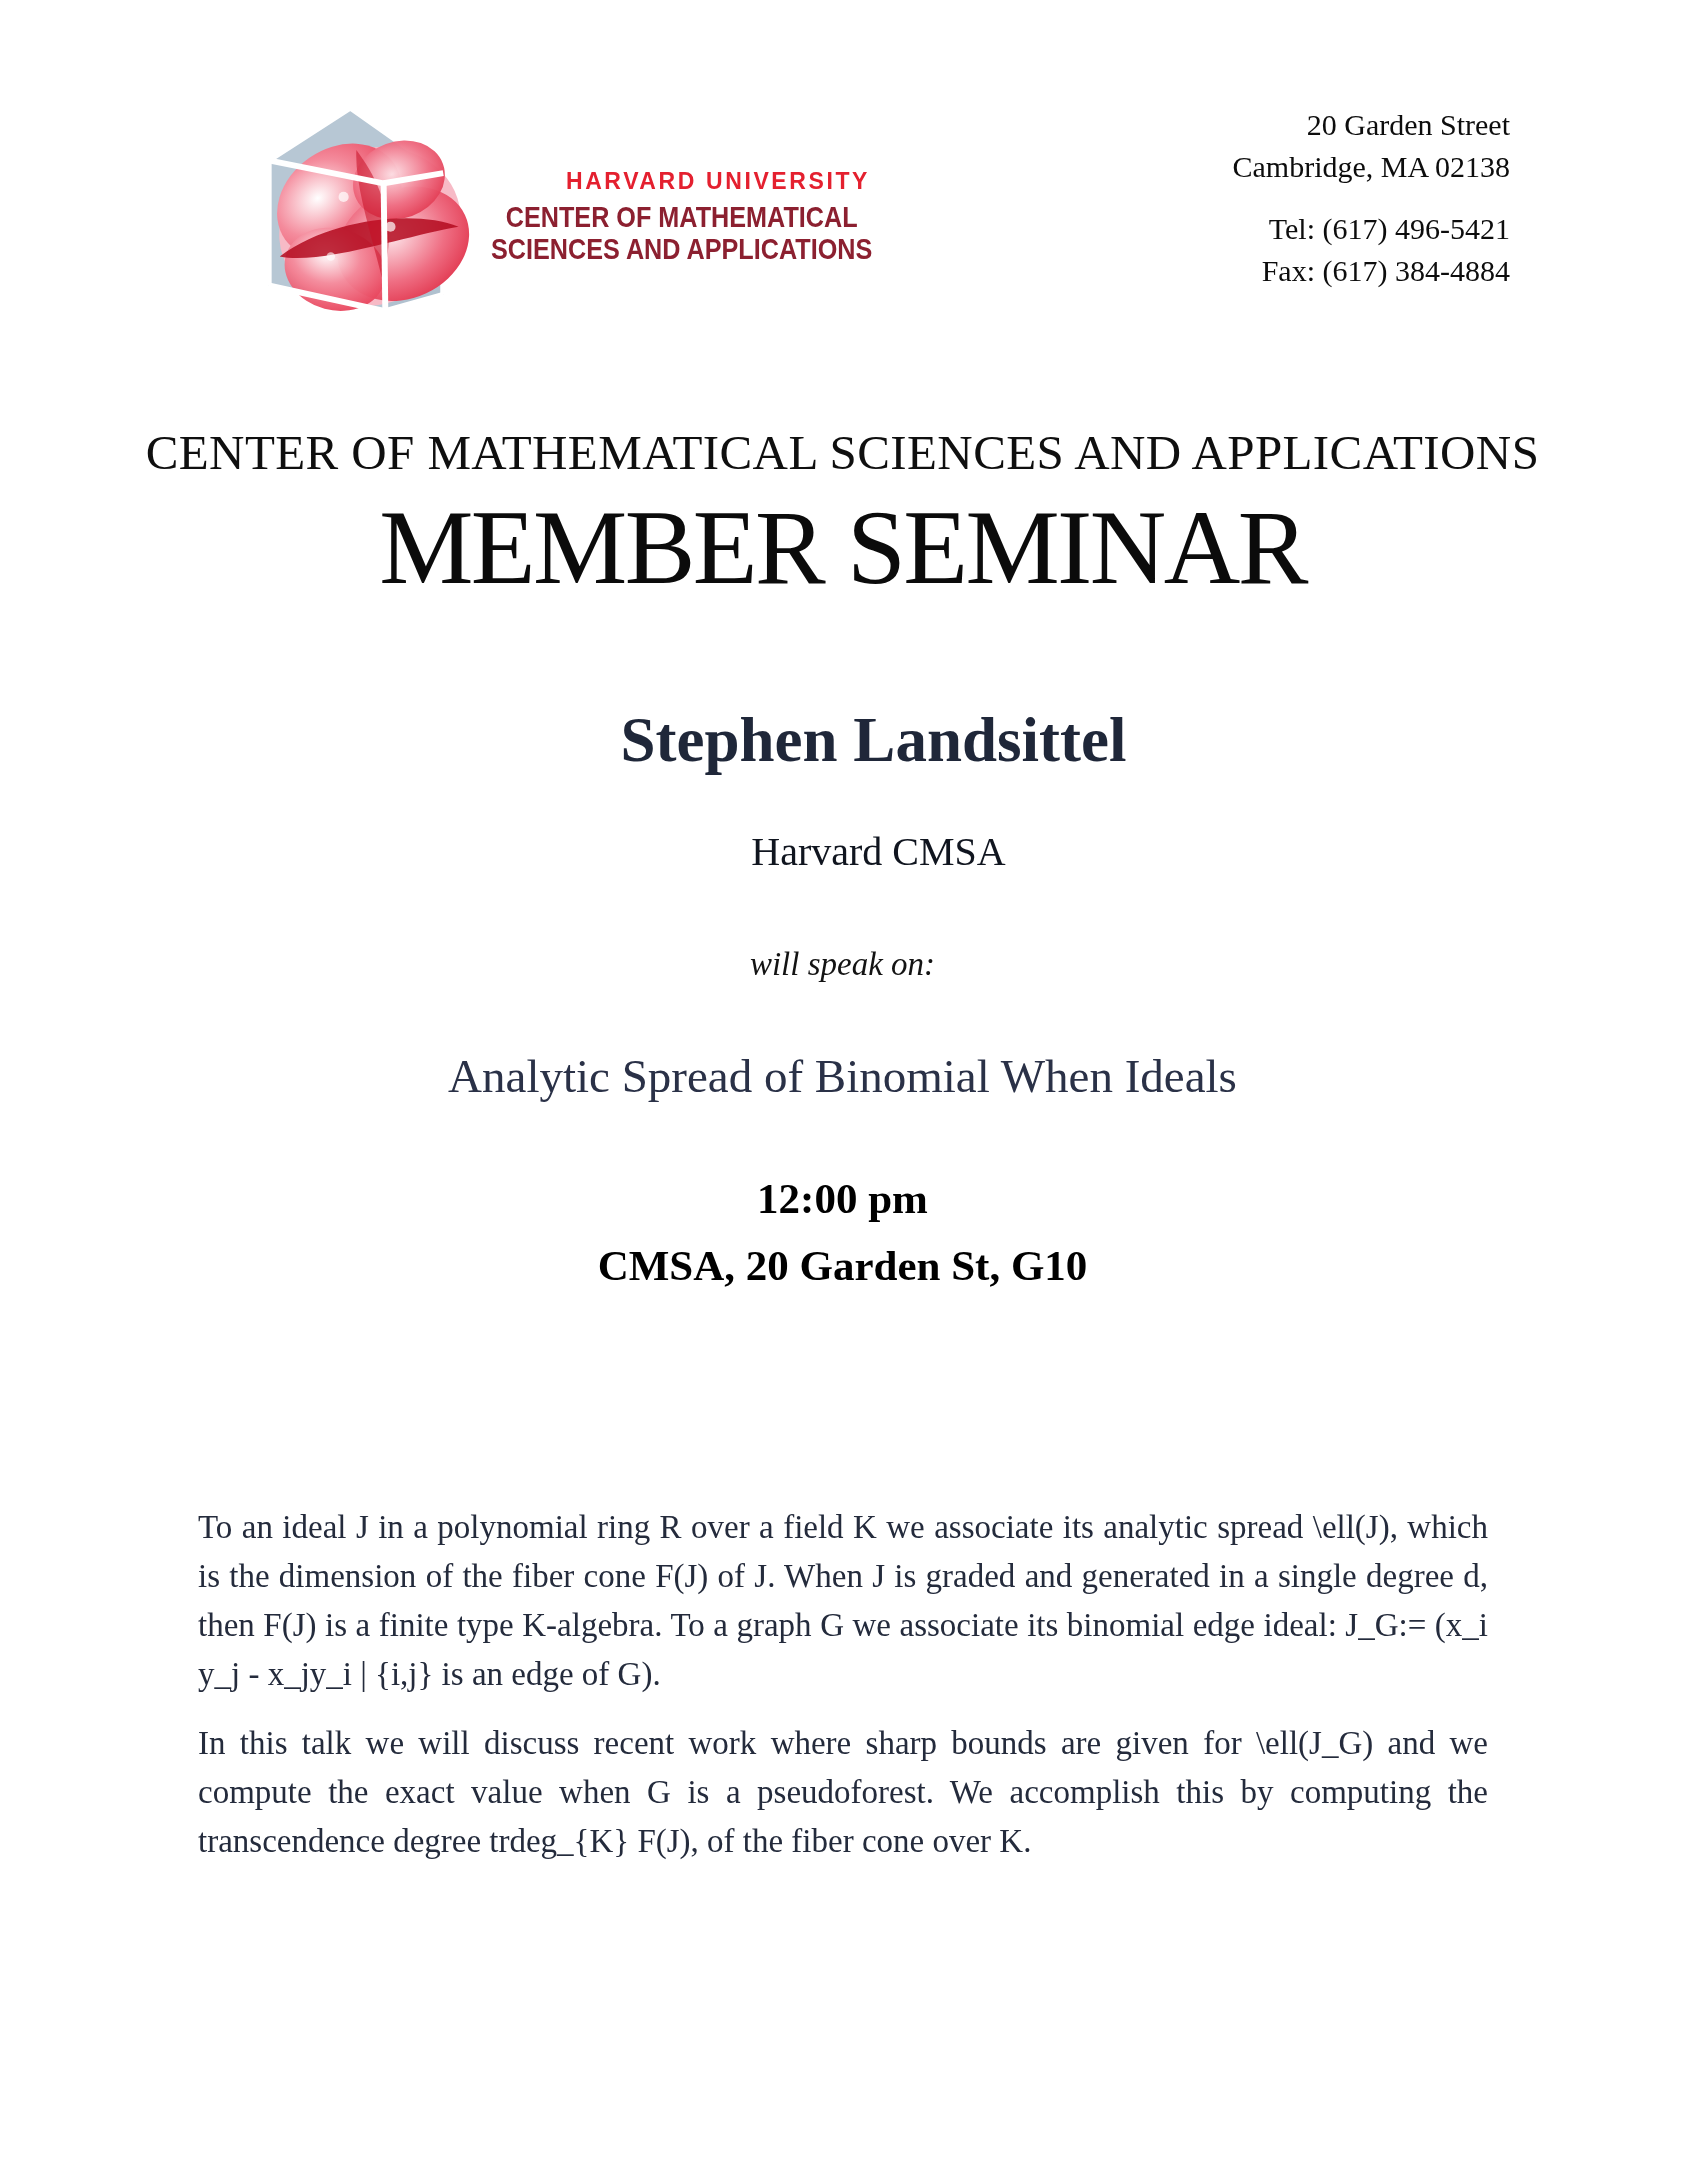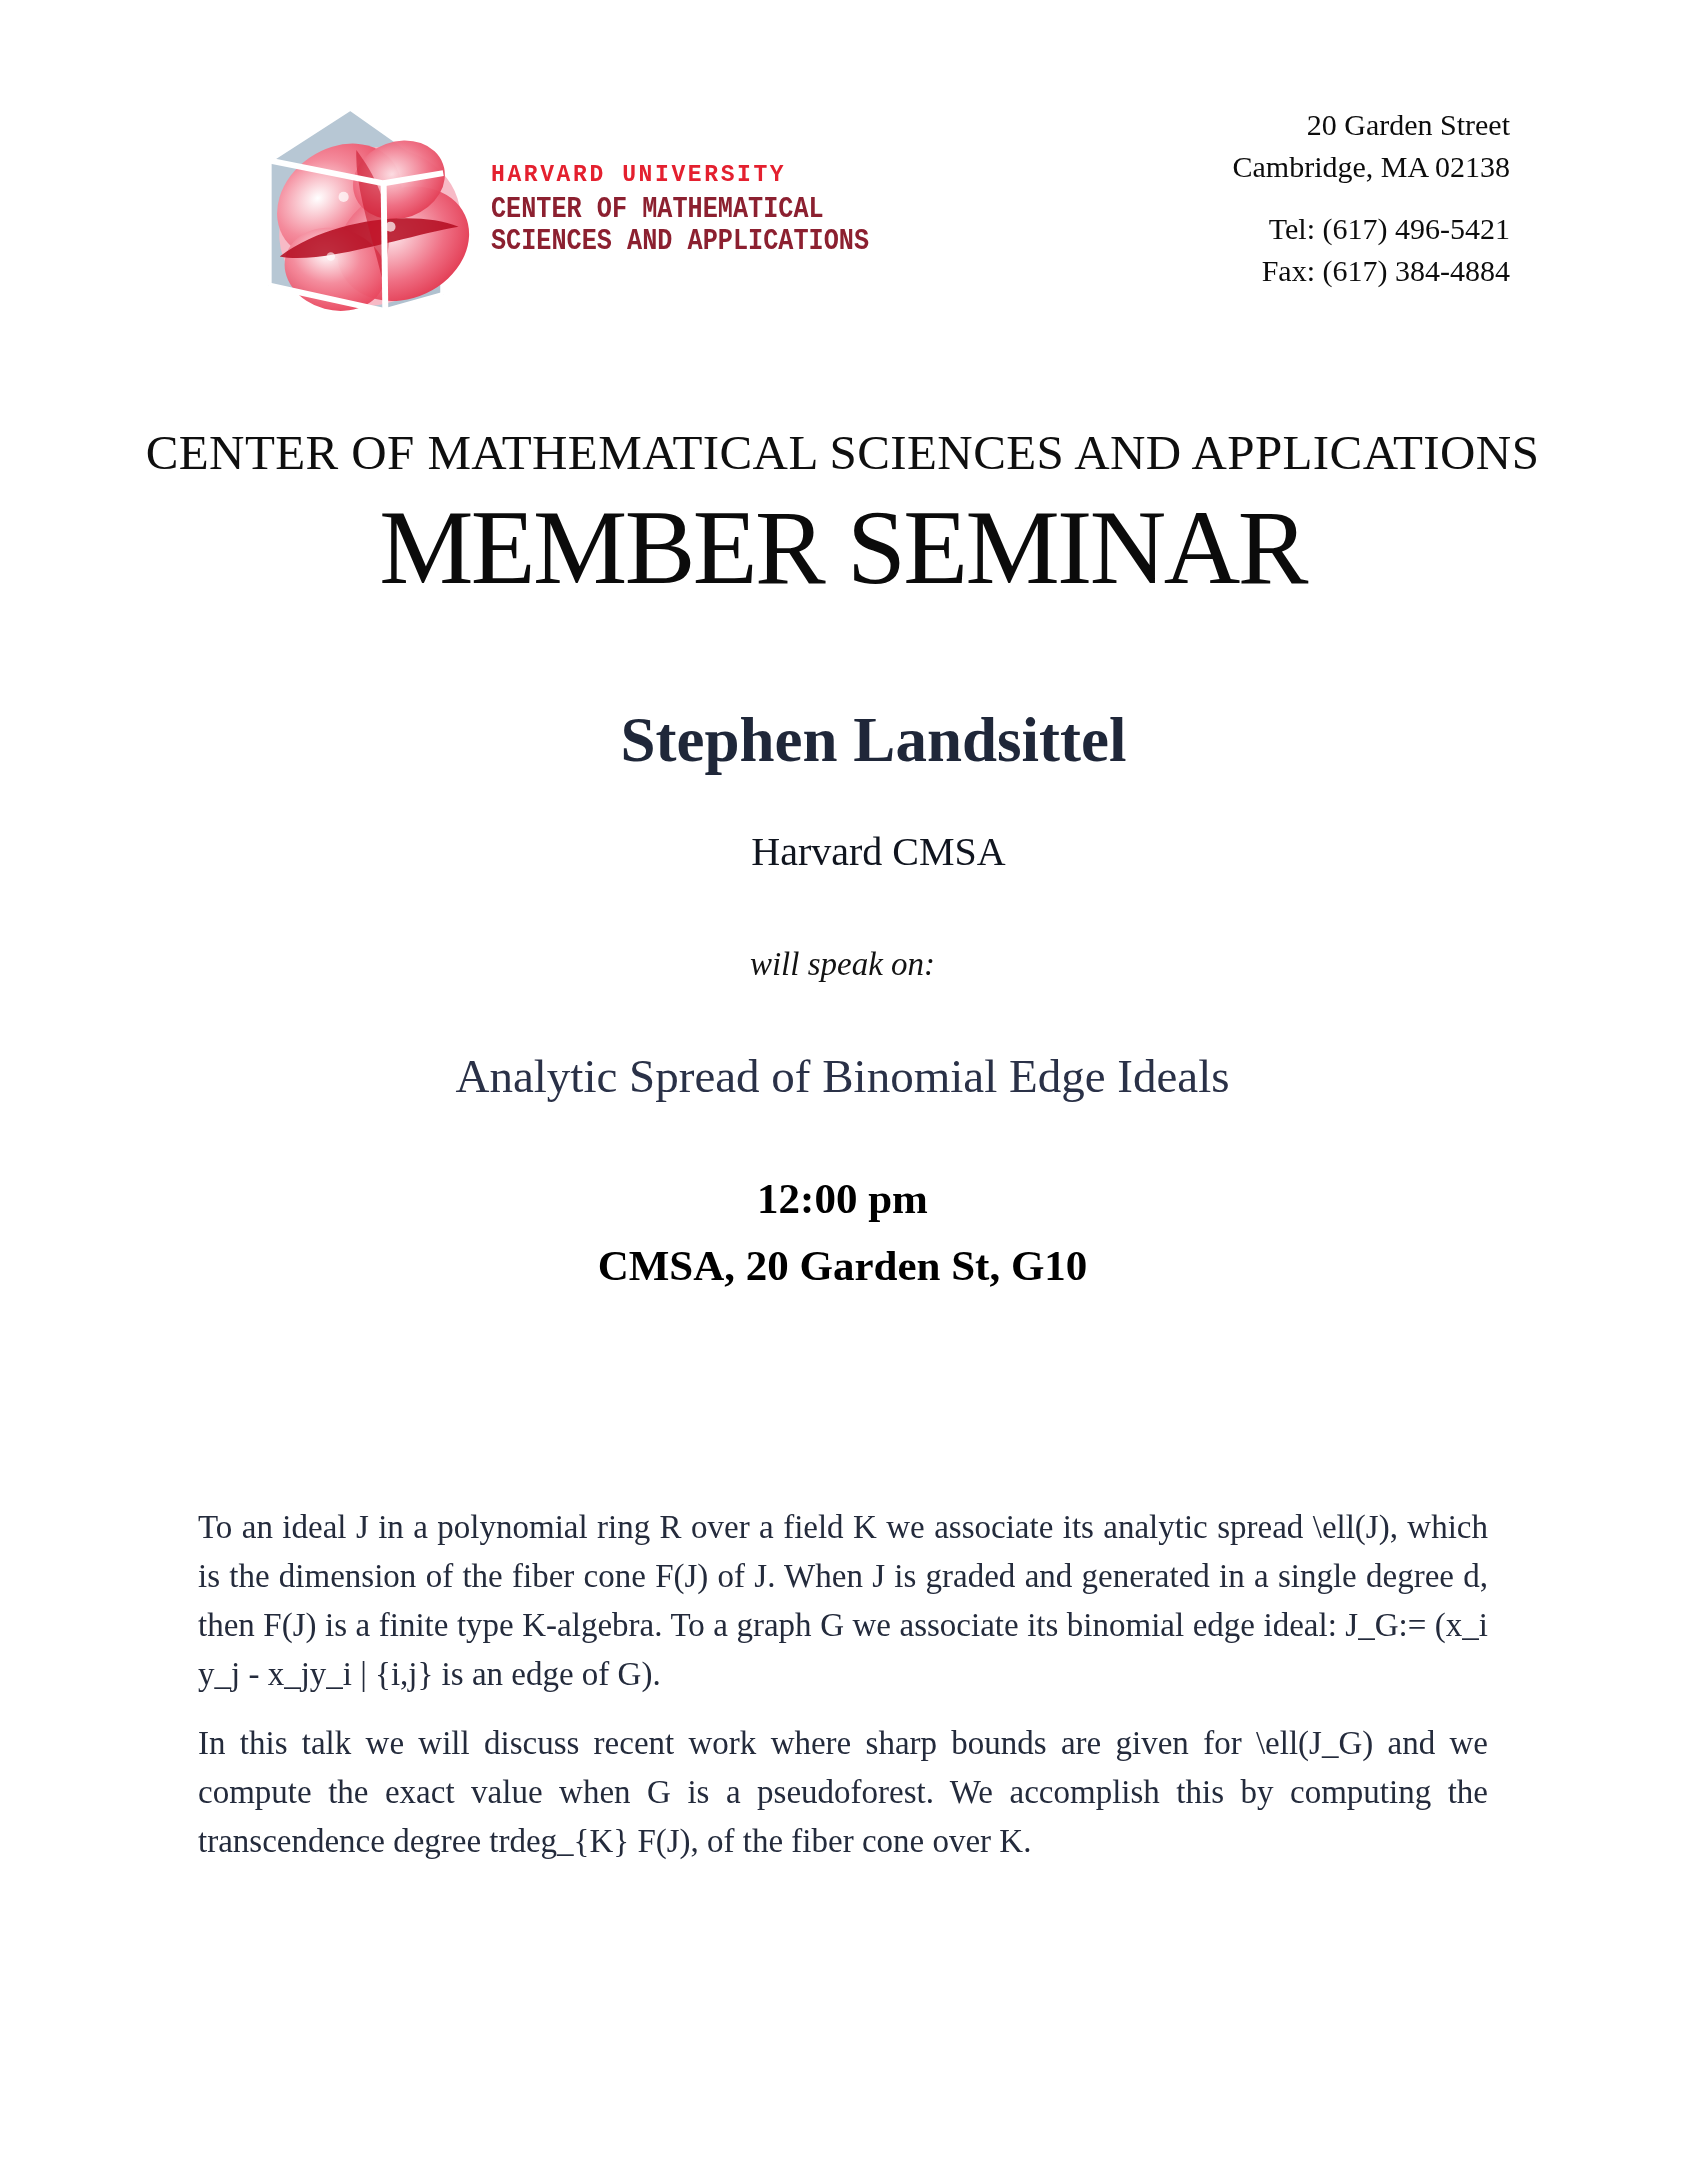--- a/index.html
+++ b/index.html
@@ -3,21 +3,21 @@
 <meta charset="utf-8">
 <style>
   html,body { margin:0; padding:0; background:#ffffff; }
   .page {
     position:relative; width:1685px; height:2181px; background:#ffffff;
     font-family:"Liberation Serif", serif; overflow:hidden;
   }
 
   
   .logo-cube { position:absolute; left:254px; top:99px; width:232px; height:218px; }
-  .logo-text { position:absolute; left:491px; top:162px; font-family:Liberation Mono, monospace; }
+  .logo-text { position:absolute; left:491px; top:168px; font-family:Liberation Sans, sans-serif;text-align:center; }
   .logo-line1 { color:#e4202f; font-weight:bold; font-size:23px; letter-spacing:2.6px; margin-bottom:6px; white-space:nowrap; }
   .logo-line2 { color:#8c2030; font-weight:bold; font-size:30px; line-height:31.5px;
                 transform:scaleX(0.84); transform-origin:left center; white-space:nowrap; }
 
   .contact { position:absolute; right:175px; top:104px; text-align:right;
              font-size:30px; line-height:42px; color:#0d0d0d; }
   .contact-gap { height:20.4px; }
 
   
   .centered { position:absolute; left:0; width:100%; text-align:center; margin:0; white-space:nowrap; }
@@ -87,21 +87,21 @@
     <div class="contact-gap"></div>
     <div>Tel: (617) 496-5421</div>
     <div>Fax: (617) 384-4884</div>
   </div>
 
   <h1 class="centered org-title">CENTER OF MATHEMATICAL SCIENCES AND APPLICATIONS</h1>
   <h2 class="centered event-title">MEMBER SEMINAR</h2>
   <div class="centered speaker">Stephen Landsittel</div>
   <div class="centered affiliation">Harvard CMSA</div>
   <div class="centered leadin">will speak on:</div>
-  <div class="centered talk-title">Analytic Spread of Binomial Edge Ideals</div>
+  <div class="centered talk-title">Analytic Spread of Binomial When Ideals</div>
 
   <div class="centered when-where">
     <div>12:00 pm</div>
     <div>CMSA, 20 Garden St, G10</div>
   </div>
 
   <div class="abstract">
     <p>To an ideal J in a polynomial ring R over a field K we associate its analytic spread \ell(J), which is the dimension of the fiber cone F(J) of J. When J is graded and generated in a single degree d, then F(J) is a finite type K-algebra. To a graph G we associate its binomial edge ideal: J_G:= (x_i y_j - x_jy_i | {i,j} is an edge of G).</p>
     <p>In this talk we will discuss recent work where sharp bounds are given for \ell(J_G) and we compute the exact value when G is a pseudoforest. We accomplish this by computing the transcendence degree trdeg_{K} F(J), of the fiber cone over K.</p>
   </div>

